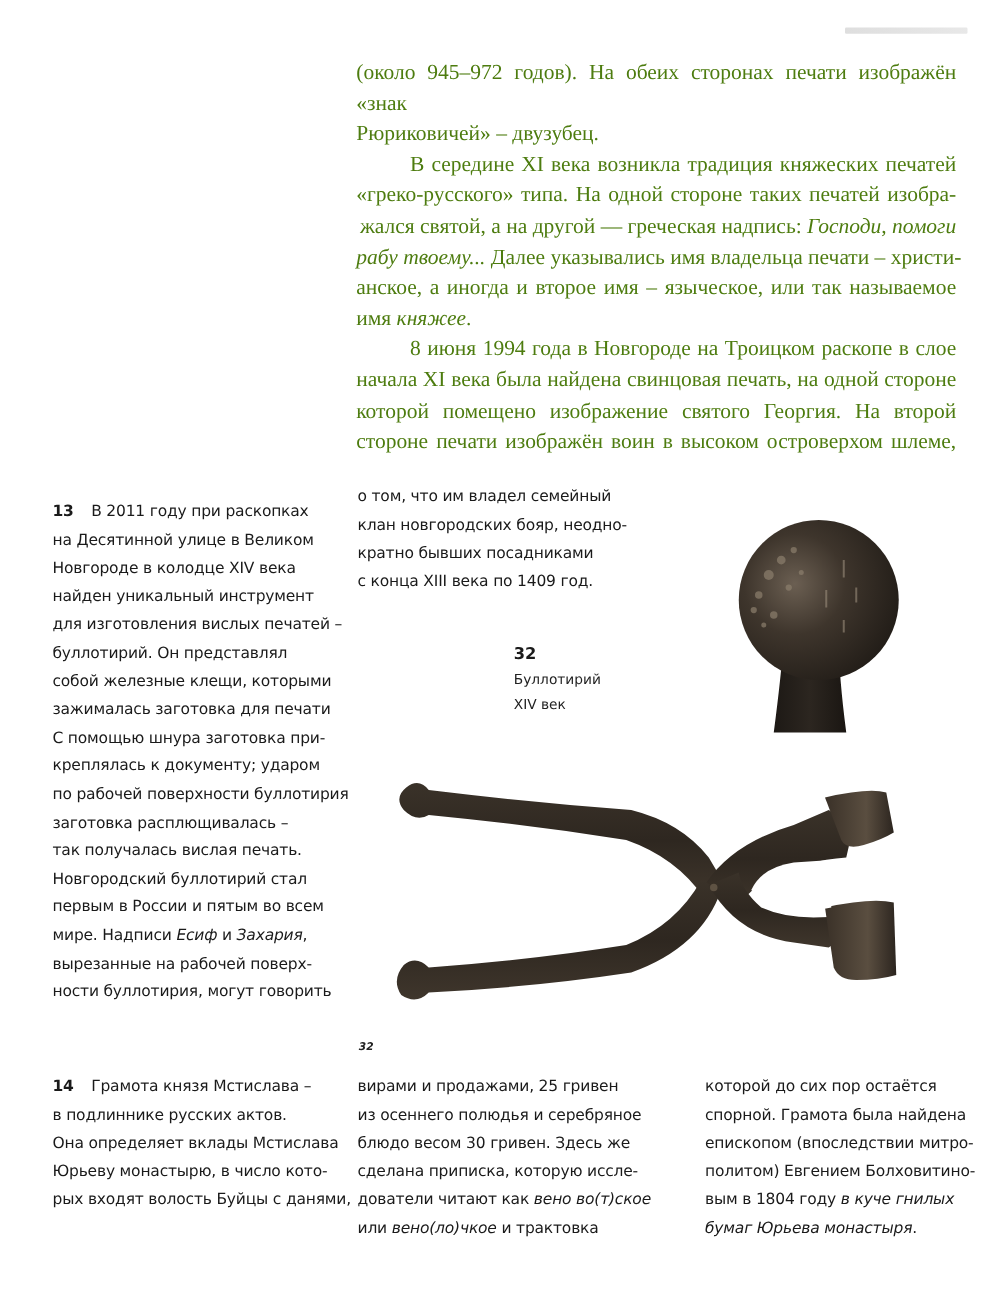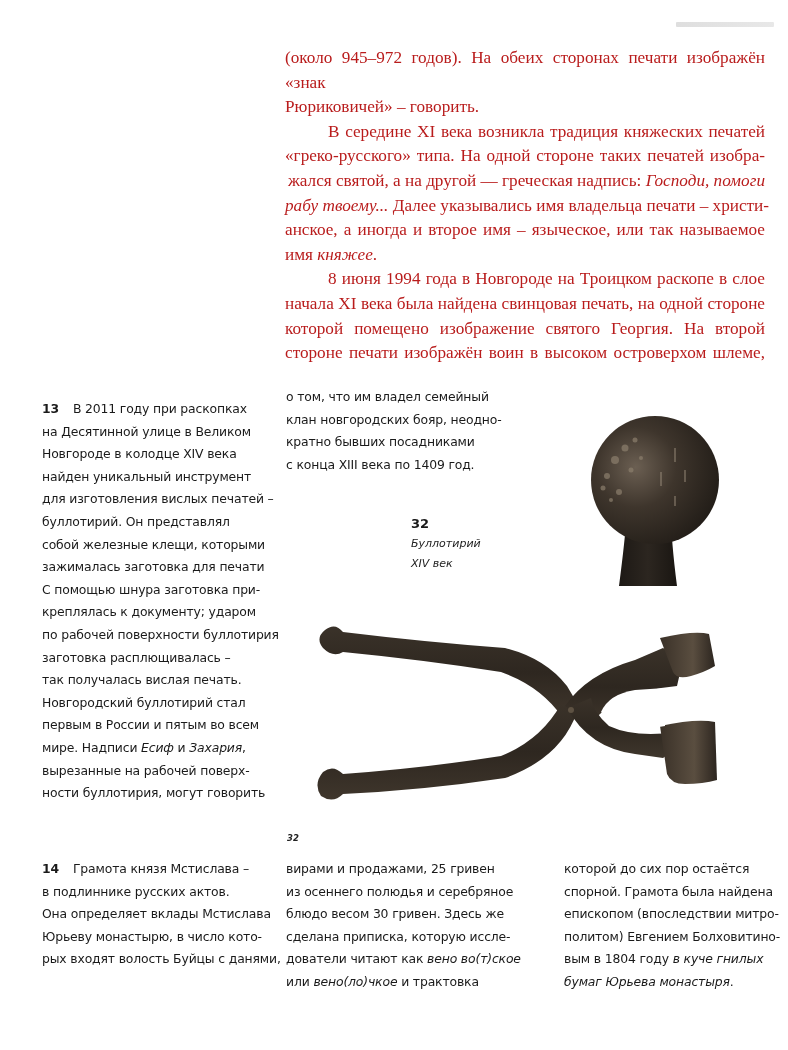--- a/index.html
+++ b/index.html
@@ -1,46 +1,46 @@
 <!DOCTYPE html>
 <html><head>
   <meta charset="utf-8">
   <style>
     html, body { margin:0; padding:0; background:#ffffff; }
     body { width:788px; height:1050px; position:relative; overflow:hidden; color:#1a1a1a; }
     .running-head { position:absolute; left:676px; top:22px; width:98px; height:5px; background:linear-gradient(90deg,#d6d6d6,#e2e2e2); border-radius:1px; opacity:.8; }
 
-    .serif-block { position:absolute; left:285px; top:46px; width:480px; font-family:"Liberation Serif","DejaVu Serif",serif; font-size:17.2px; line-height:24.6px; color:#b91c1c; }
+    .serif-block { position:absolute; left:285px; top:46px; width:480px; font-family:"Liberation Serif","DejaVu Serif",serif; font-size:17.2px; line-height:24.6px; color:#4d7c0f; }
     .serif-block .line { display:block; white-space:nowrap; }
     .serif-block .ind { padding-left:43px; }
     .serif-block .j { text-align:justify; text-align-last:justify; white-space:normal; display:block; }
     em { font-style:italic; }
 
     .sans { font-family:"DejaVu Sans","Liberation Sans",sans-serif; font-size:12.4px; line-height:22.6px; color:#1a1a1a; letter-spacing:-0.15px; }
     .col { position:absolute; }
     .col .ln { display:block; white-space:nowrap; }
     .num { font-weight:bold; margin-right:14px; }
 
     .caption { position:absolute; left:411px; top:514px; font-family:"DejaVu Sans","Liberation Sans",sans-serif; }
     .cap-num { font-weight:bold; font-size:13px; line-height:20px; display:block; }
-    .cap-line { font-style:italic; font-size:11px; line-height:20px; display:block; color:#222; }
+    .cap-line { font-size:11px; line-height:20px; display:block; color:#222; }
 
     .folio { position:absolute; left:287px; top:833px; font-family:"DejaVu Sans","Liberation Sans",sans-serif; font-style:italic; font-size:8.5px; font-weight:bold; color:#222; }
 
     .img-seal { position:absolute; left:575px; top:400px; width:160px; height:190px; }
     .img-tongs { position:absolute; left:305px; top:608px; width:430px; height:200px; }
   </style>
 </head>
 <body>
 
 <div class="running-head"></div>
 
 <div class="serif-block">
   <span class="line j">(около 945–972 годов). На обеих сторонах печати изображён «знак</span>
-  <span class="line">Рюриковичей» – говорить.</span>
+  <span class="line">Рюриковичей» – двузубец.</span>
   <span class="line j ind">В середине XI века возникла традиция княжеских печатей</span>
   <span class="line j">«греко-русского» типа. На одной стороне таких печатей изобра-</span>
   <span class="line" style="text-align:justify;text-align-last:justify;display:flex;justify-content:flex-end;">
       <span style="white-space:pre">жался святой, а на другой — греческая надпись: </span>
       <em>Господи, помоги</em>
     </span>
   <span class="line" style="display:flex;justify-content:space-between;">
       <em>рабу твоему...</em>
       <span style="white-space:pre"> Далее указывались имя владельца печати – христи-</span>
     </span>

